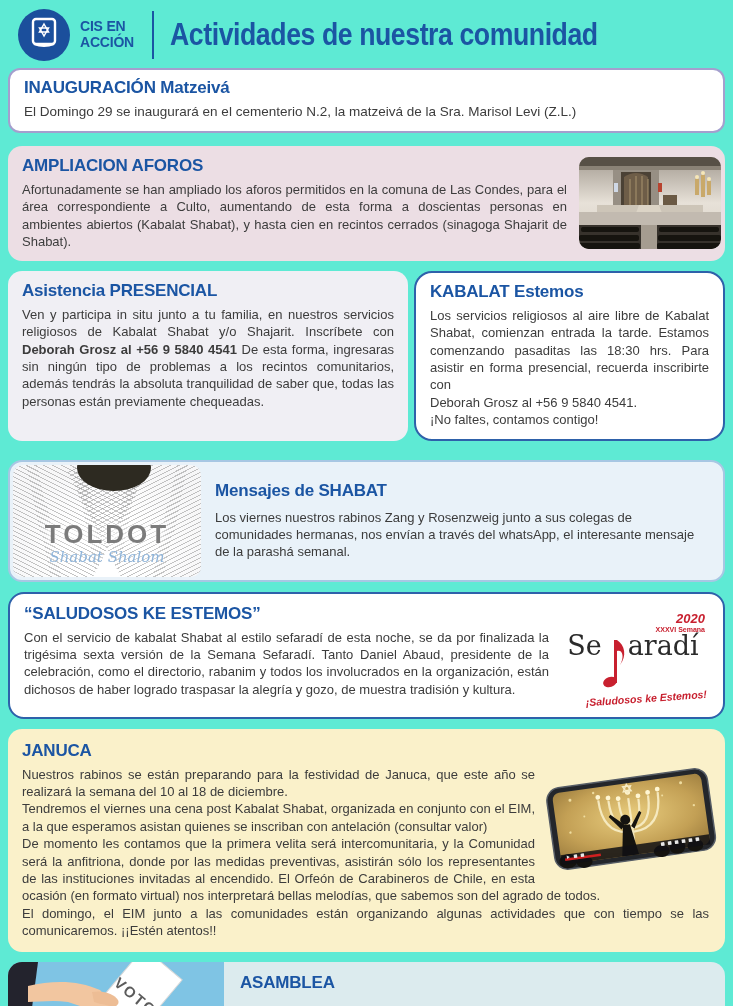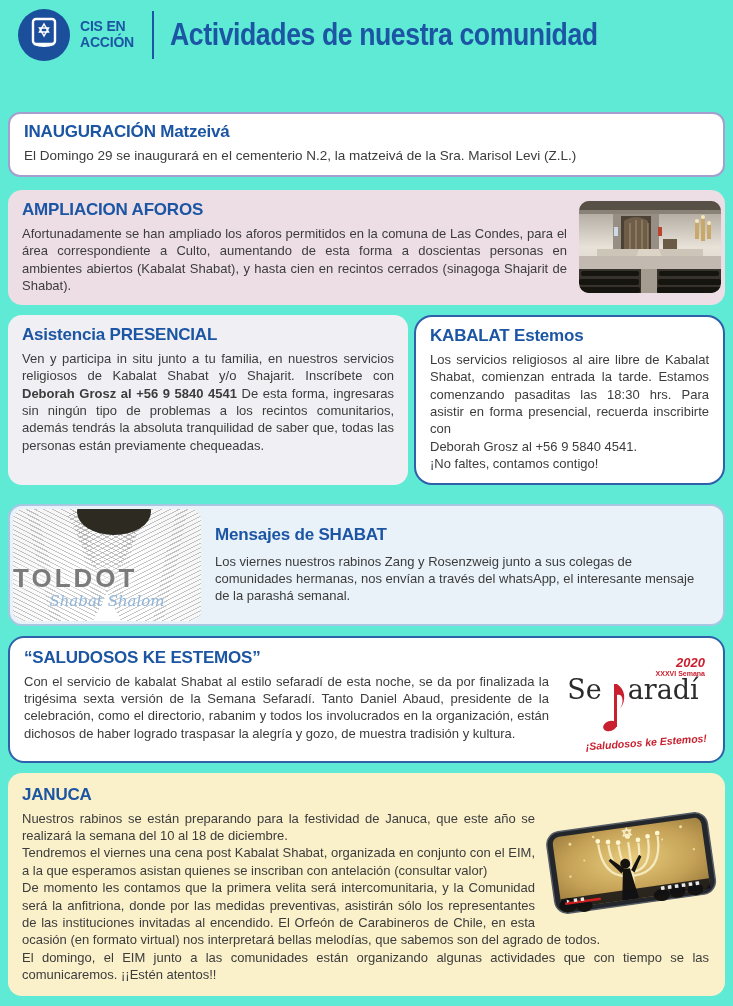--- a/index.html
+++ b/index.html
@@ -23,21 +23,21 @@
   .page-title {
     font-size:31px; font-weight:bold; color:#1b55a3; white-space:nowrap;
     transform:scaleX(0.86); transform-origin:left center; letter-spacing:-0.5px;
   }
   
   .card { border-radius:13px; margin-bottom:10px; }
   .card-title { color:#1b55a3; font-weight:bold; font-size:17px; letter-spacing:-0.2px; margin-bottom:5px; }
   .body-text { font-size:13px; line-height:1.34; color:#3c3c3c; }
   .just { text-align:justify; }
 
-  .card-inauguracion { border:2px solid #a49fce; background:#fff; padding:8px 14px 10px; margin-bottom:13px; border-radius:12px;margin-top:44px; }
+  .card-inauguracion { border:2px solid #a49fce; background:#fff; padding:8px 14px 10px; margin-bottom:13px; border-radius:12px; }
   .card-inauguracion .body-text { font-size:13.5px; }
 
   .card-aforos { background:#ecdee4; padding:10px 4px 10px 14px; display:flex; align-items:center; border-radius:14px; }
   .card-aforos .text-col { flex:1; padding-right:12px; }
 
   .two-col { display:flex; gap:6px; margin-bottom:9px; }
   .card-presencial { width:400px; background:#f0eff4; border-radius:14px; padding:10px 14px 12px; }
   .card-kabalat { flex:1; background:#fff; border:2px solid #2e61aa; border-radius:18px; padding:9px 14px 10px; }
 
   .card-mensajes { border:2px solid #a7c7e3; background:#e9f2f9; display:flex; overflow:hidden; border-radius:14px; padding:3px; }
@@ -57,21 +57,21 @@
   .synagogue { width:142px; height:92px; }
   .toldot {
     width:188px; height:112px; position:relative; overflow:hidden; border-radius:10px;
     background: radial-gradient(ellipse at 50% 78%, #ffffff 32%, rgba(255,255,255,0) 75%), #f7f7f8;
   }
   .toldot .stripes { position:absolute; width:150px; height:150px; opacity:.5; z-index:0;
     background:repeating-linear-gradient(0deg,#8a8a8a 0 1px, transparent 1px 4px); }
   .toldot .stripes.left  { left:-42px; top:-36px; transform:rotate(27deg); }
   .toldot .stripes.right { right:-42px; top:-36px; transform:rotate(-27deg); }
   .toldot .blob { position:absolute; top:-20px; left:64px; width:74px; height:46px; background:#2d2a21; border-radius:50%; z-index:1; }
-  .toldot-title { position:relative; z-index:2; margin-top:54px;
+  .toldot-title { position:relative; z-index:2; text-align:center; margin-top:54px;
     color:#7b7b7b; font-weight:bold; font-size:26px; letter-spacing:3px;
     text-shadow:0 0 6px #fff, 0 0 10px #fff; }
   .toldot-sub { position:relative; z-index:2; text-align:center; color:#8fb4d9;
     font-family:"DejaVu Serif", serif; font-style:italic; font-size:15px; margin-top:-2px;
     text-shadow:0 0 5px #fff; }
   .ballot { width:216px; height:104px; flex:none; }
 
   
   .sef-logo { width:152px; position:relative; padding-top:10px; flex:none; }
   .sef-top { position:absolute; top:8px; right:4px; color:#c8202f; line-height:1.1; text-align:left; }

